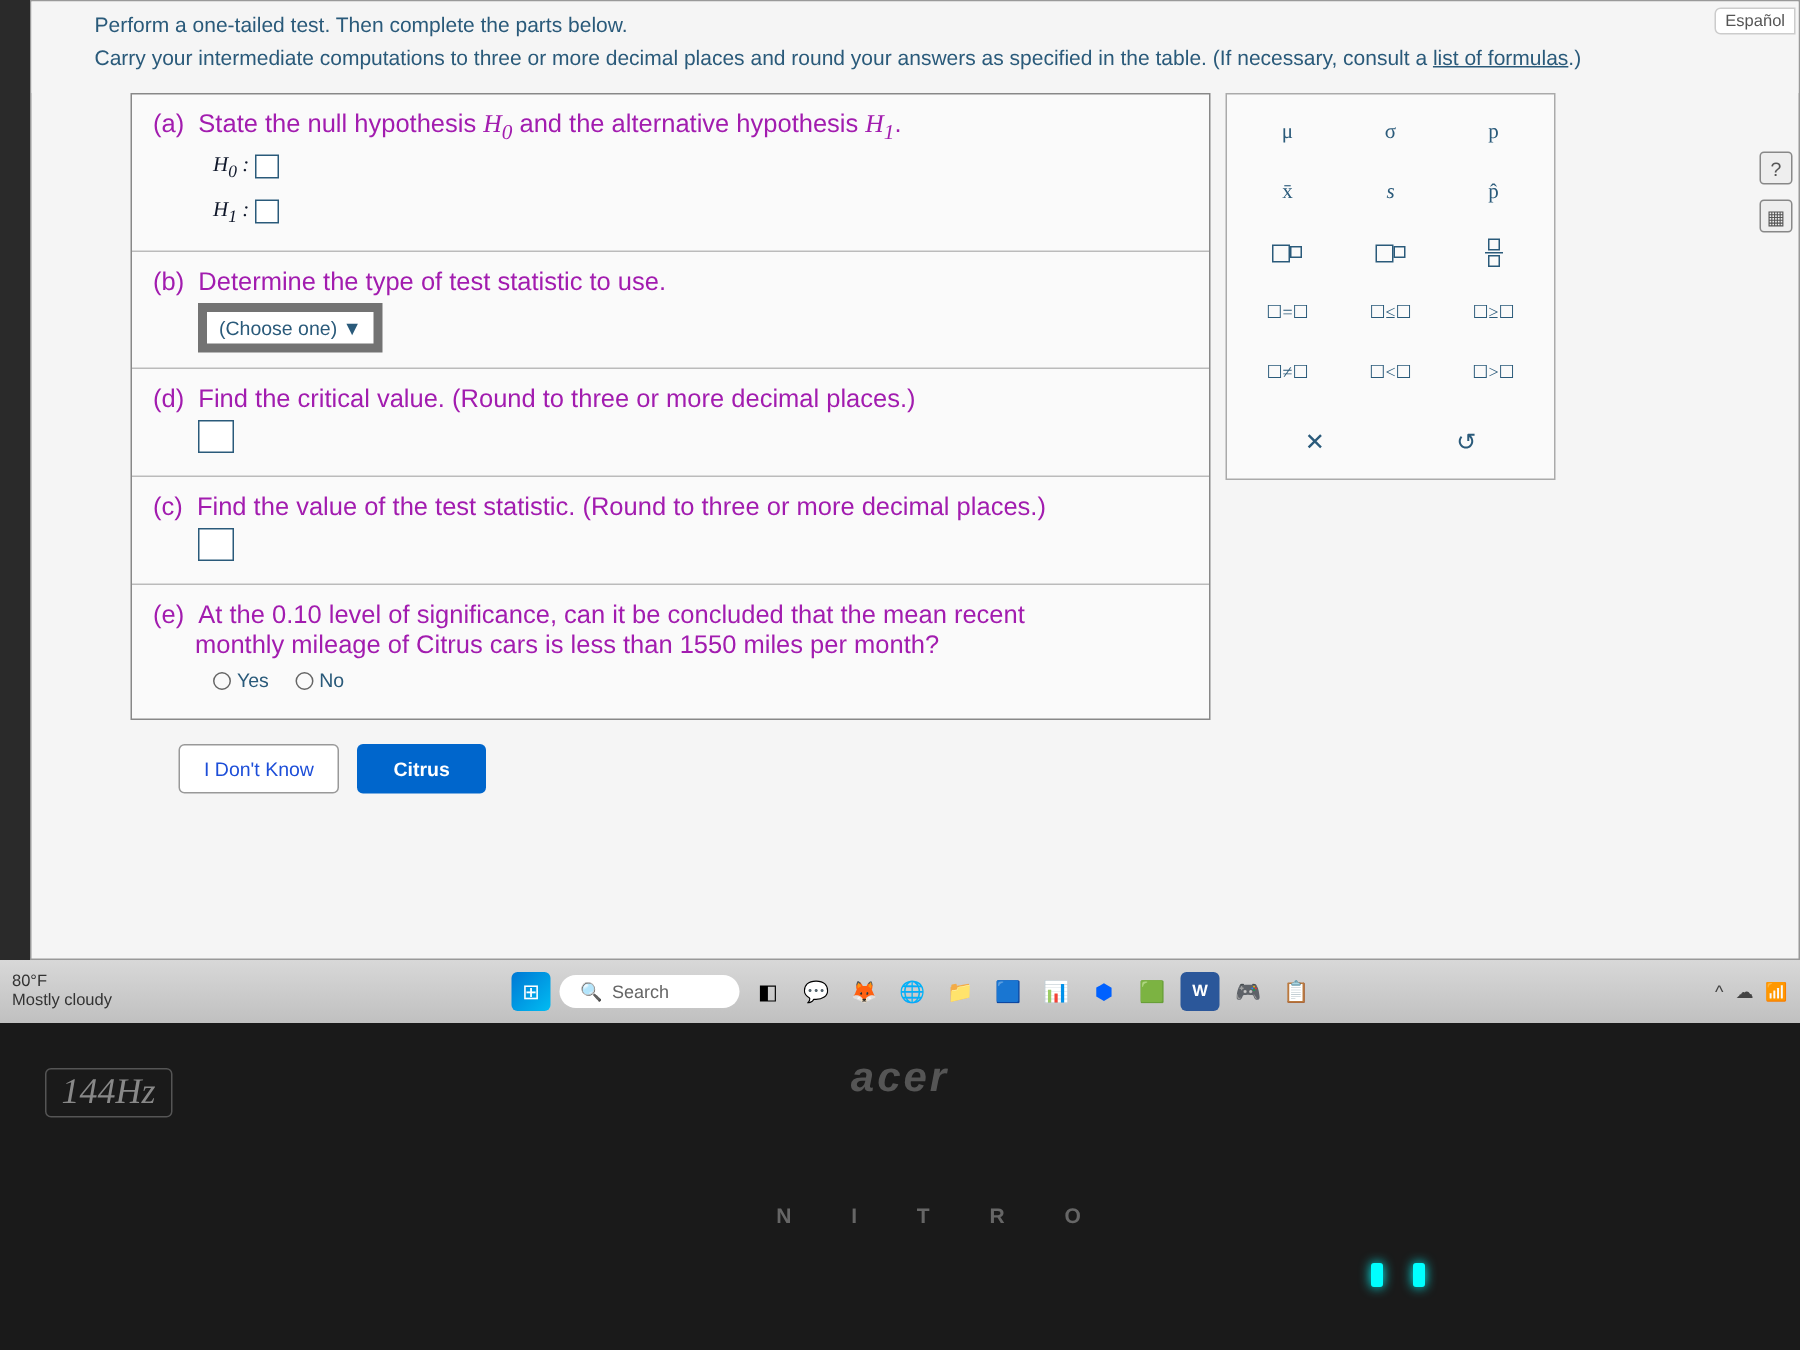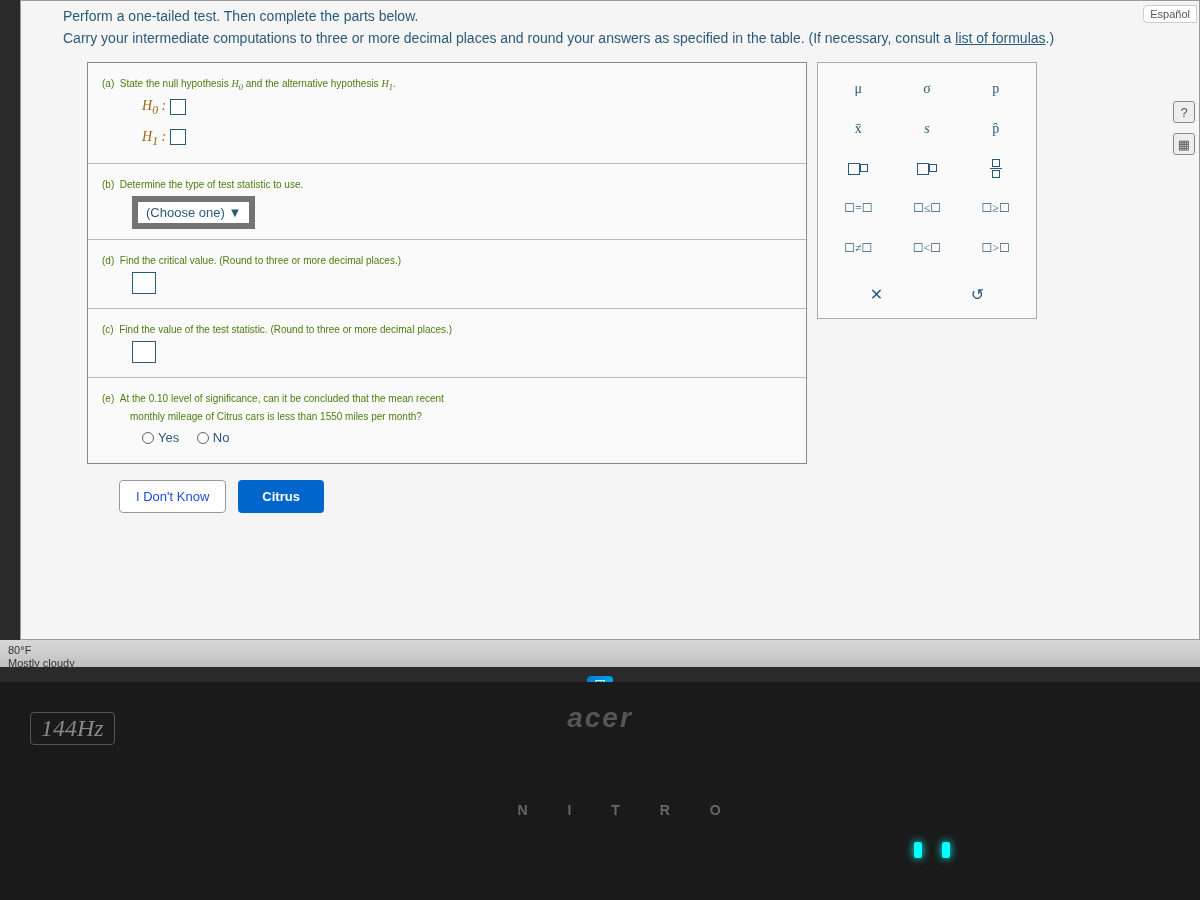--- a/index.html
+++ b/index.html
@@ -11,24 +11,24 @@
   .header-text { color: #2a5a7a; font-size: 14px; line-height: 1.6; }
   .header-text a { color: #2a5a7a; text-decoration: underline; }
   
   .main-content { display: flex; padding: 0 2px; gap: 10px; }
   .left-panel { flex: 1; max-width: 720px; }
   .right-panel { width: 220px; }
   
   .question-box { border: 1px solid #888; background: #fafafa; }
   .q-row { border-bottom: 1px solid #bbb; padding: 10px 14px; }
   .q-row:last-child { border-bottom: none; }
-  .q-label { color: #4d7c0f; font-size: 10px; }
+  .q-label { color: #a21caf; font-size: 17px; }
   .math-italic { font-style: italic; font-family: 'Times New Roman', serif; }
   
-  .hyp-row { padding: 6px 40px; font-size: 14px; color: #a16207; font-family: 'Times New Roman', serif; font-style: italic; }
+  .hyp-row { padding: 6px 40px; font-size: 14px; color: #0f172a; font-family: 'Times New Roman', serif; font-style: italic; }
   .input-box { display: inline-block; width: 16px; height: 16px; border: 1px solid #2a5a7a; background: white; vertical-align: middle; }
   .input-box-lg { display: inline-block; width: 24px; height: 22px; border: 1px solid #2a5a7a; background: white; margin-left: 30px; margin-top: 4px; }
   
   .dropdown { display: inline-block; border: 6px solid #737373; background: white; padding: 3px 8px; color: #2a5a7a; font-size: 13px; margin-left: 30px; margin-top: 4px; cursor: pointer; }
   
   .radio-row { padding: 6px 40px; color: #2a5a7a; font-size: 13px; }
   .radio-opt { display: inline-flex; align-items: center; gap: 4px; margin-right: 14px; }
   .radio-circle { width: 12px; height: 12px; border: 1px solid #666; border-radius: 50%; display: inline-block; }
   
   .palette { border: 1px solid #aaa; background: #fafafa; padding: 8px; }
@@ -42,21 +42,21 @@
   
   .button-row { padding: 16px 32px; display: flex; gap: 12px; }
   .btn-secondary { background: white; border: 1px solid #999; color: #1d4ed8; padding: 8px 16px; border-radius: 4px; font-size: 13px; cursor: pointer; }
   .btn-primary { background: #0066cc; border: none; color: white; padding: 8px 24px; border-radius: 4px; font-size: 13px; font-weight: bold; cursor: pointer; }
   
   .lang-btn { position: absolute; top: 4px; right: 2px; background: white; border: 1px solid #ccc; border-radius: 4px 0 0 4px; padding: 2px 6px; font-size: 11px; color: #555; }
   
   .side-icons { position: absolute; right: 4px; top: 100px; display: flex; flex-direction: column; gap: 10px; }
   .side-icon { width: 22px; height: 22px; border: 1px solid #888; background: #eee; display: flex; align-items: center; justify-content: center; font-size: 13px; color: #555; border-radius: 3px; cursor: pointer; }
   
-  .taskbar { position: absolute; top: 640px; left: 0; right: 0; height: 27px; background: linear-gradient(#d8d8d8, #c0c0c0); display: flex; align-items: center; padding: 4px 8px; gap: 6px; flex-direction: column; }
+  .taskbar { position: absolute; top: 640px; left: 0; right: 0; height: 42px; background: linear-gradient(#d8d8d8, #c0c0c0); display: flex; align-items: center; padding: 16px 8px; gap: 6px; }
   .tb-weather { color: #333; font-size: 11px; line-height: 1.2; margin-right: auto; }
   .tb-search { background: white; border-radius: 16px; padding: 4px 14px; display: flex; align-items: center; gap: 6px; font-size: 12px; color: #666; width: 120px; }
   .tb-icon { width: 26px; height: 26px; border-radius: 4px; display: flex; align-items: center; justify-content: center; font-size: 14px; }
   .tb-start { background: linear-gradient(135deg,#0078d4,#00bcf2); color: white; }
   
   .laptop-area { position: absolute; top: 682px; left: 0; right: 0; bottom: 0; background: #1a1a1a; }
   .hz-badge { position: absolute; top: 30px; left: 30px; font-family: 'Times New Roman', serif; font-style: italic; font-size: 24px; color: #888; border: 1px solid #555; padding: 2px 10px; border-radius: 4px; }
   .acer-logo { position: absolute; top: 20px; left: 50%; transform: translateX(-50%); color: #555; font-size: 28px; font-weight: bold; letter-spacing: 2px; font-style: italic; }
   .nitro-text { position: absolute; top: 120px; left: 50%; transform: translateX(-50%); color: #666; font-size: 14px; letter-spacing: 18px; font-weight: bold; margin-left: 28px; }
   .kb-lights { position: absolute; top: 160px; right: 250px; display: flex; gap: 20px; }

